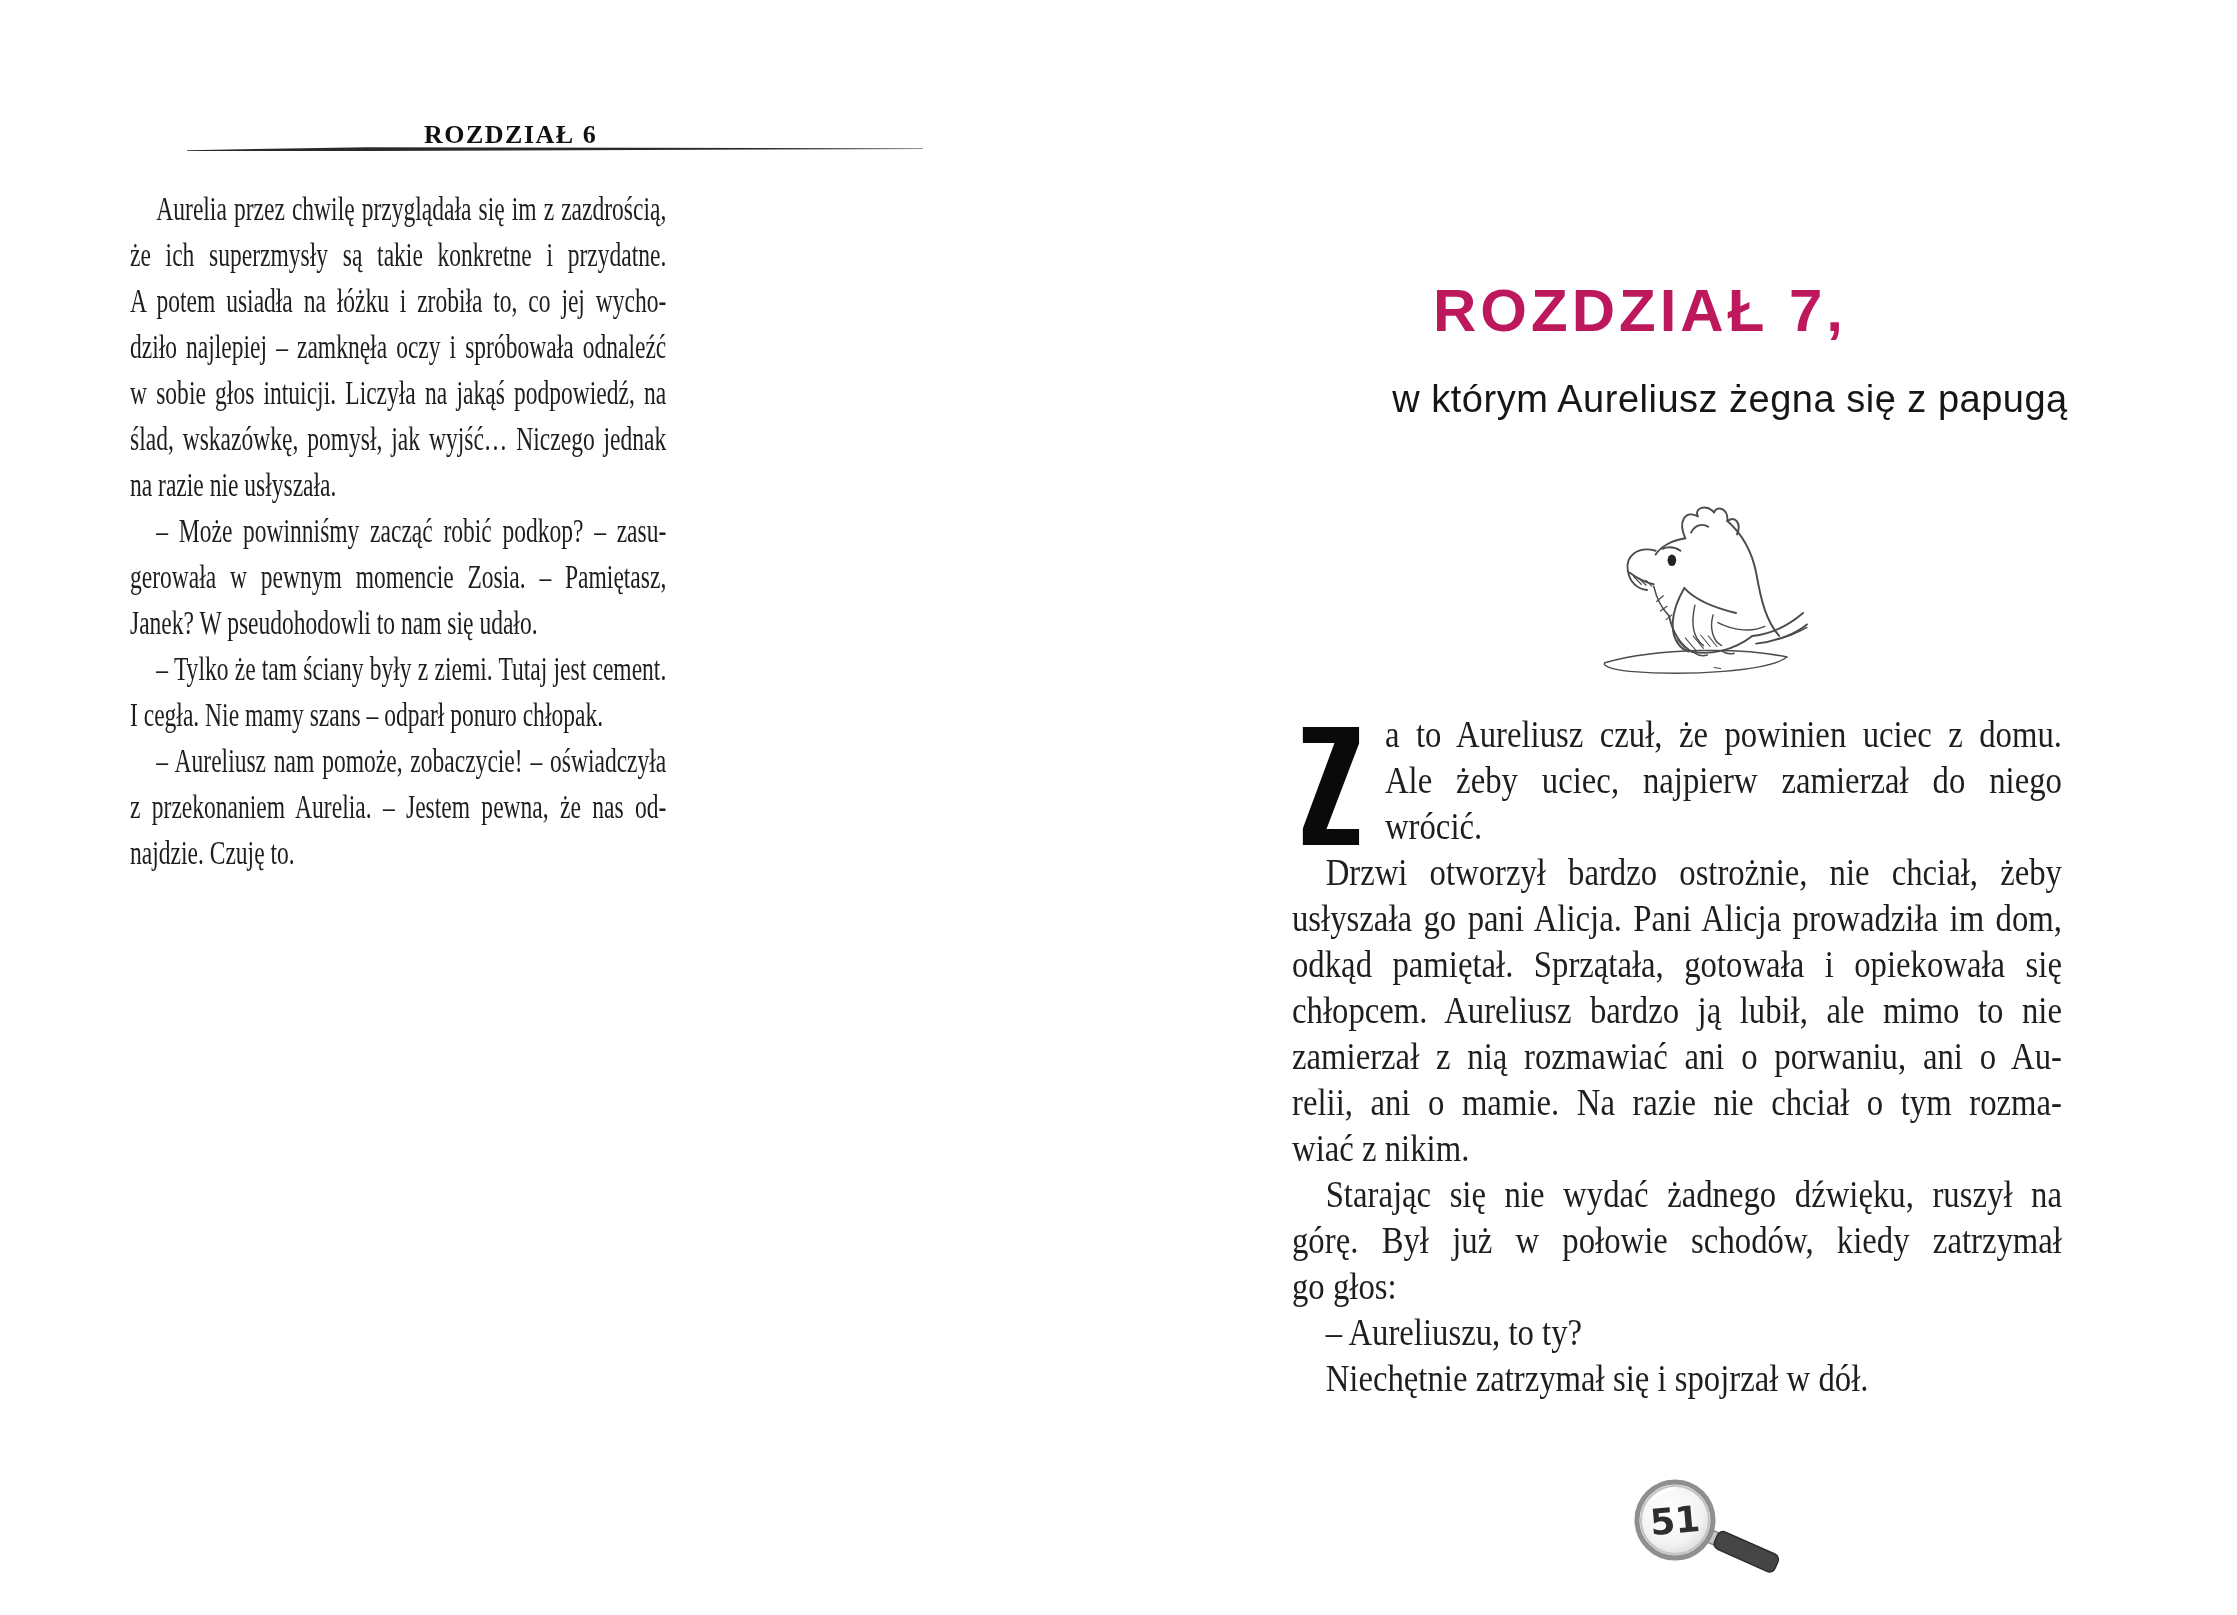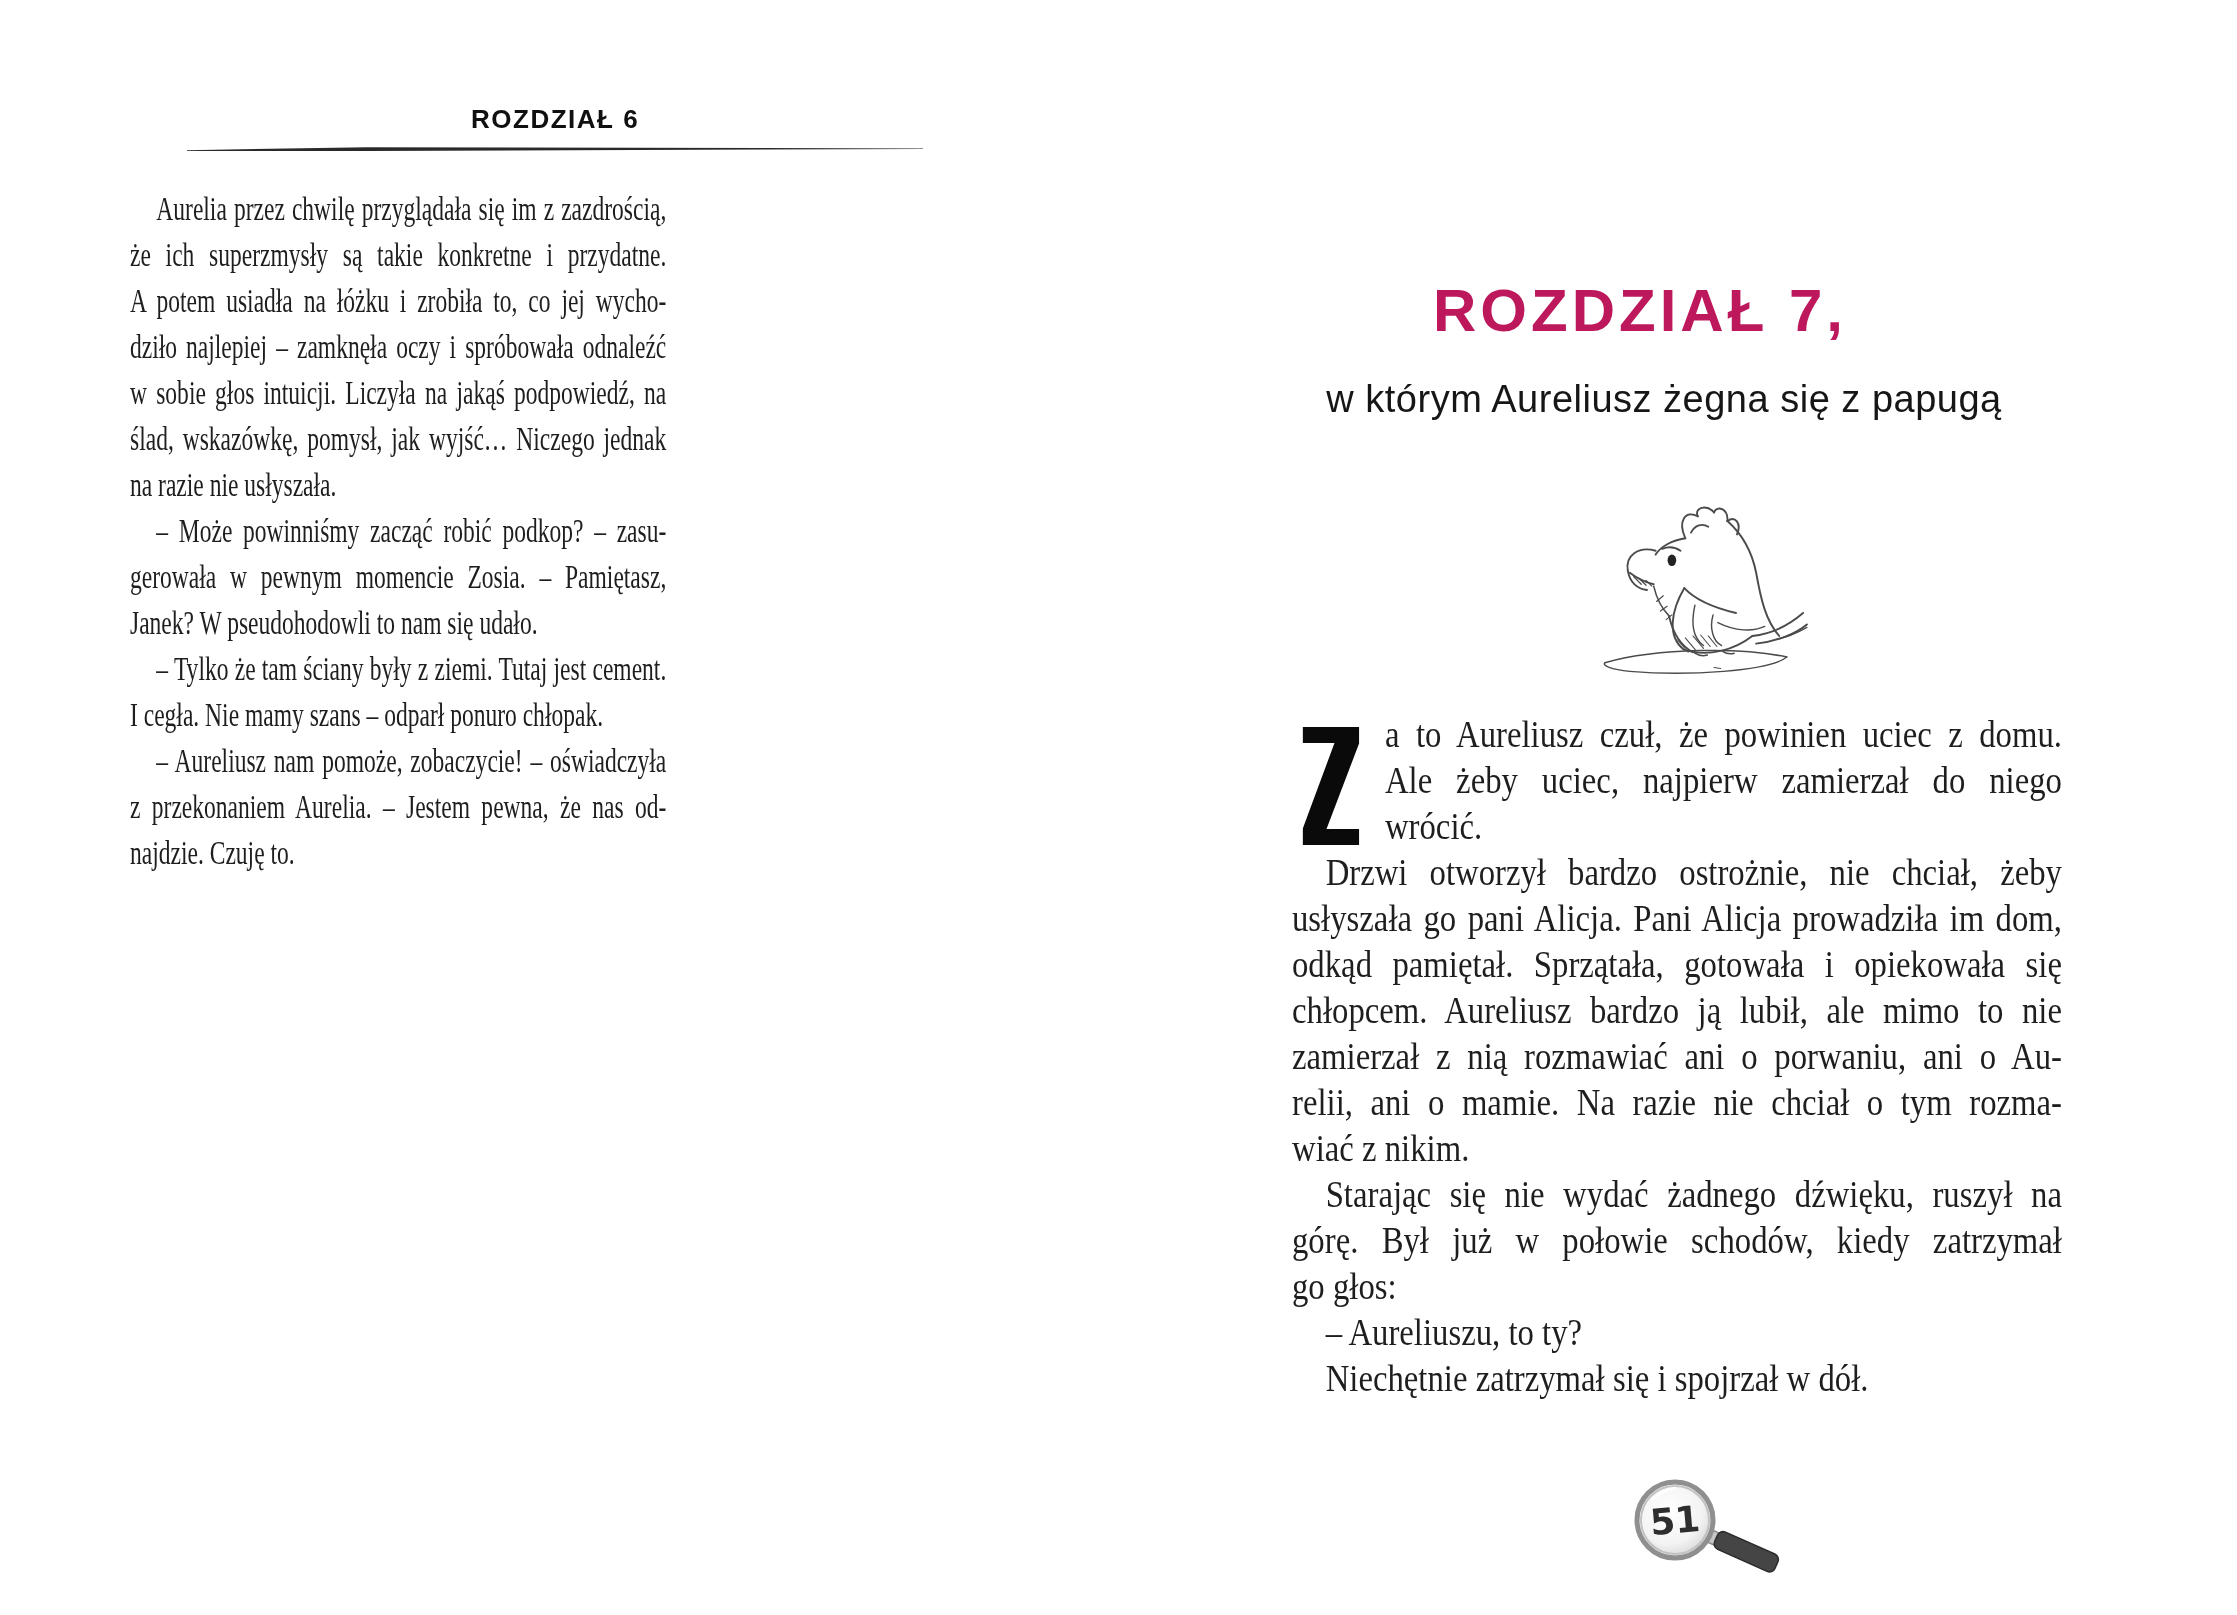--- a/index.html
+++ b/index.html
@@ -5,43 +5,43 @@
   html,body{margin:0;padding:0;}
   body{
     width:2237px;height:1615px;position:relative;overflow:hidden;
     background:#ffffff;color:#1e1e1e;
     font-family:"Liberation Serif",serif;
   }
   .abs{position:absolute;}
 
   
   #left-header{
-    left:424px;top:104px;
-    font-family:Liberation Sans, sans-serif;font-weight:bold;
-    font-size:26px;letter-spacing:1.5px;color:#101010;white-space:nowrap;margin-left:47px;
+    left:424px;top:120px;
+    font-family:Liberation Serif, serif;font-weight:bold;
+    font-size:26px;letter-spacing:1.5px;color:#101010;white-space:nowrap;
   }
   #left-rule{left:187px;top:144px;}
 
   
   .textcol{transform-origin:0 0;}
   #left-text{left:130px;top:186px;width:775px;transform:scaleX(0.692);font-size:34px;}
   #right-text{left:1292px;top:712px;width:870px;transform:scaleX(0.885);font-size:37px;}
 
   .line{line-height:46px;text-align:left;}
   .line.j{text-align:justify;text-align-last:justify;}
   .line.i{text-indent:38px;}
 
   
   #right-title{
     left:1640px;top:276px;transform:translateX(-50%);
     font-family:"Liberation Sans",sans-serif;font-weight:bold;
     font-size:60px;letter-spacing:4px;color:#be185d;white-space:nowrap;
   }
   #right-subtitle{
-    left:1664px;top:378px;transform:translateX(-50%);
+    left:1730px;top:378px;transform:translateX(-50%);
     font-family:"Liberation Sans",sans-serif;font-weight:normal;
     font-size:38px;letter-spacing:0.5px;color:#161616;white-space:nowrap;
   }
 
   
   .dropfloat{float:left;width:105px;height:118px;margin-top:15px;}
   .dropfloat svg{display:block;margin-left:12px;}
 
   #parrot{left:1572px;top:500px;}
   #magnifier{left:1630px;top:1472px;}

